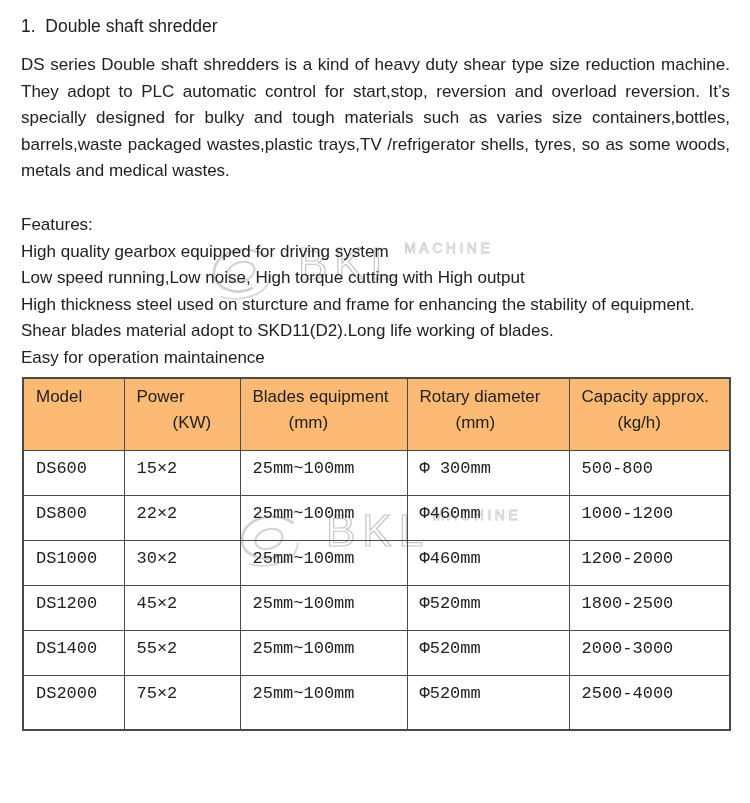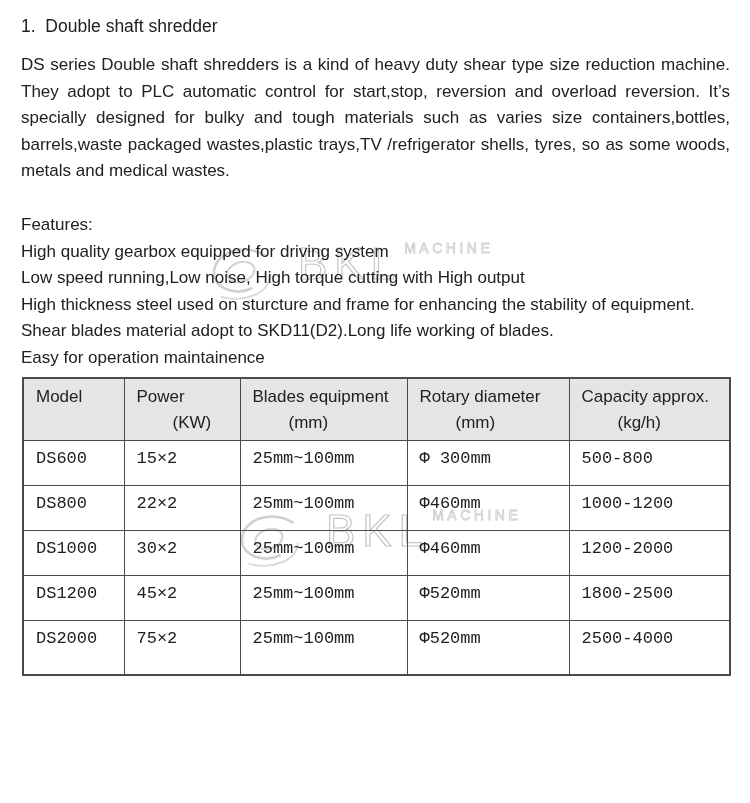--- a/index.html
+++ b/index.html
@@ -54,21 +54,21 @@
   table.spec th, table.spec td {
     border: 1px solid #4a4a4a;
     font-size: 17px;
     font-weight: 400;
     text-align: left;
     vertical-align: top;
     line-height: 26px;
     padding: 5px 8px 12px 12px;
     overflow: hidden;
   }
-  table.spec thead th { background: #e5e5e5; padding-bottom: 4px; }
+  table.spec thead th { background: #fdba74; padding-bottom: 14px; }
   table.spec tbody td { height: 27px; font-family: Liberation Mono, monospace; }
   table.spec tbody tr:last-child td { height: 36px; margin-left: 48px; }
   .th-line2 { display: block; margin-left: 36px; }
 
   
   .watermark {
     position: absolute;
     display: flex;
     align-items: flex-start;
     z-index: 0;
@@ -180,20 +180,27 @@
           <td>1200-2000</td>
         </tr>
           <tr>
           <td>DS1200</td>
           <td>45×2</td>
           <td>25mm~100mm</td>
           <td>Φ520mm</td>
           <td>1800-2500</td>
         </tr>
           <tr>
+          <td>DS1400</td>
+          <td>55×2</td>
+          <td>25mm~100mm</td>
+          <td>Φ520mm</td>
+          <td>2000-3000</td>
+        </tr>
+          <tr>
           <td>DS2000</td>
           <td>75×2</td>
           <td>25mm~100mm</td>
           <td>Φ520mm</td>
           <td>2500-4000</td>
         </tr>
         </tbody>
     </table>
   </div>
 </div>

